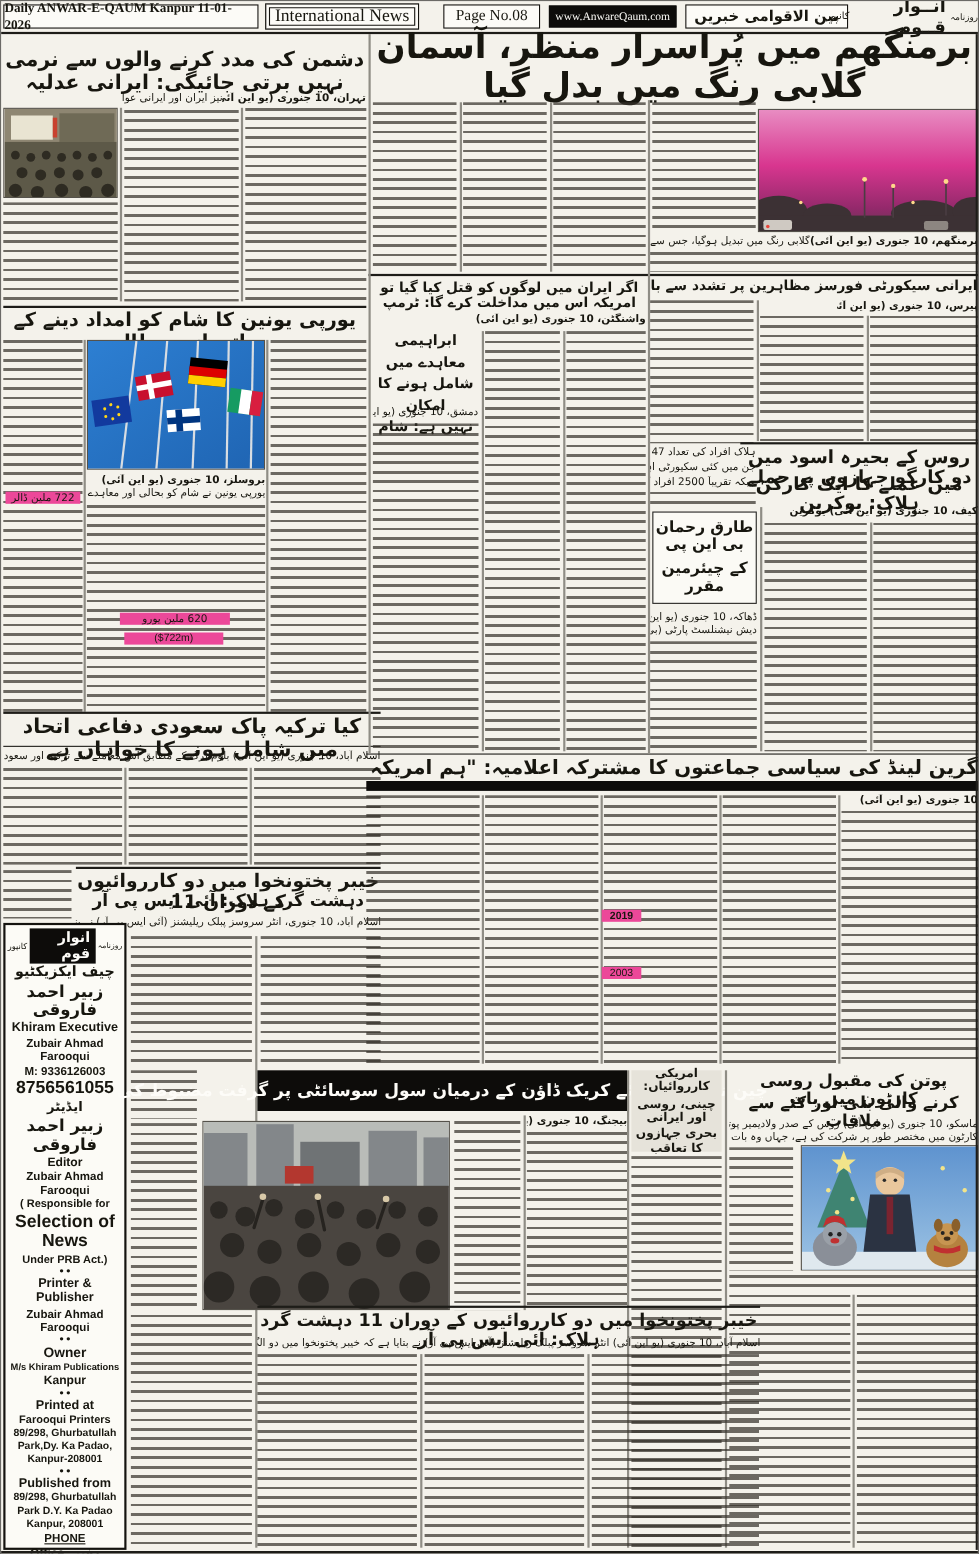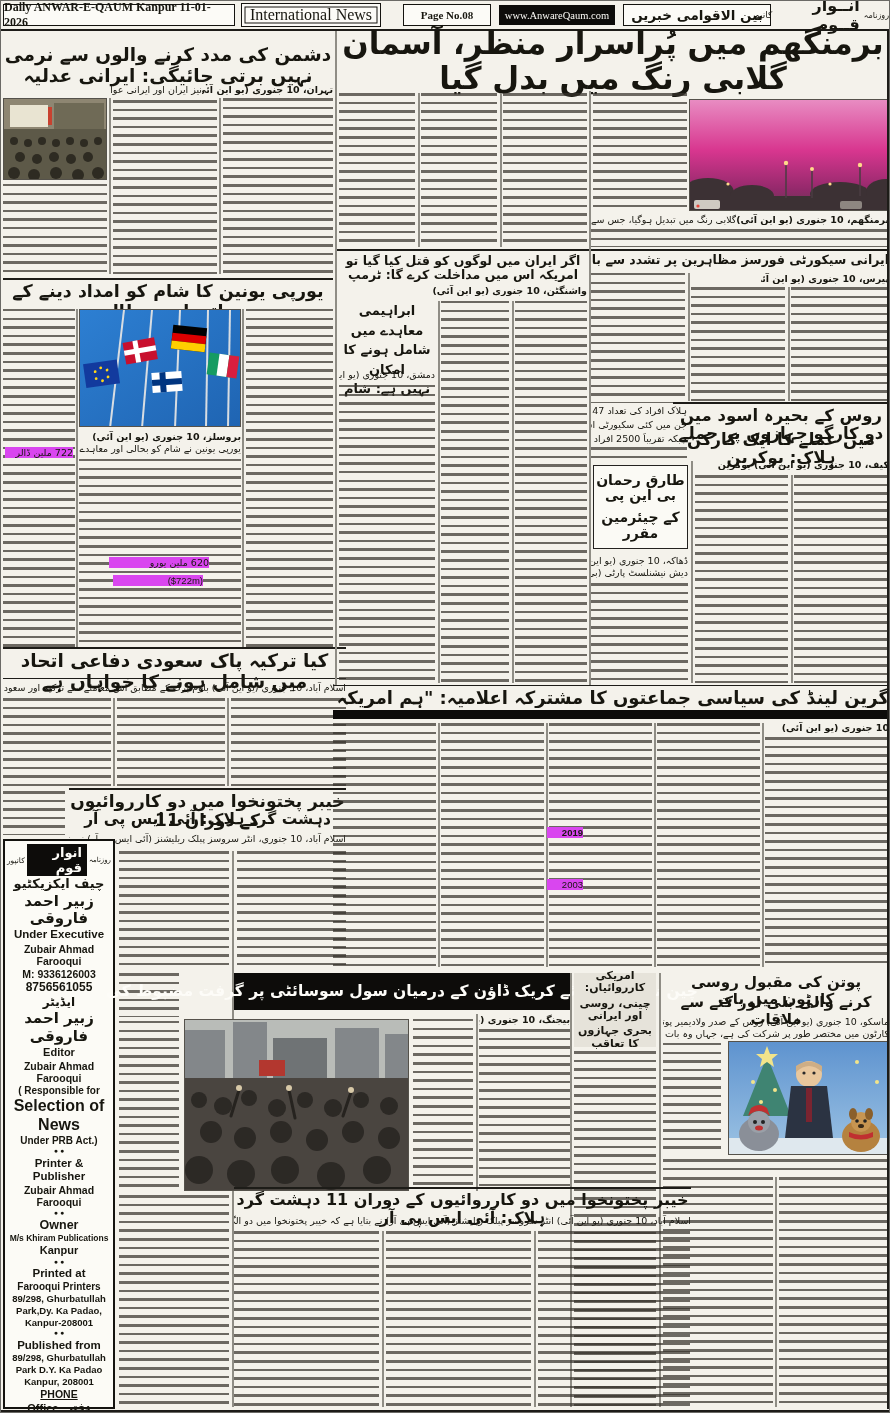--- a/index.html
+++ b/index.html
@@ -8,39 +8,39 @@
         font-family:"DejaVu Sans",sans-serif;color:#17160f;border:1px solid #6b6a66}
   .abs{position:absolute}
   .ur{font-family:"DejaVu Sans",sans-serif;direction:rtl;unicode-bidi:embed}
   .en{font-family:"Liberation Serif",serif}
   .sans{font-family:"Liberation Sans",sans-serif}
   .hl{font-weight:bold;text-align:center;line-height:1.12;letter-spacing:-.3px}
   .stripes{background-image:repeating-linear-gradient(#37332c 0px,#37332c 2.5px,rgba(0,0,0,0) 2.5px,rgba(0,0,0,0) 8.6px);opacity:.72}
   .vr{background:#8f8d85;width:1.5px}
   .hr{background:#1d1c18}
   .dl{font-size:9.5px;line-height:1.2;text-align:right;white-space:nowrap;overflow:hidden}
-  .frag{font-size:9.5px;line-height:1.2;background:#d946ef;text-align:right;overflow:hidden;white-space:nowrap}
+  .frag{font-size:9.5px;line-height:1.2;background:#ec4899;text-align:center;overflow:hidden;white-space:nowrap}
   .hbox{border:1.4px solid #14130f;background:#fcfbf7;display:flex;align-items:center;justify-content:center}
   .sb-t{font-weight:bold;text-align:center;line-height:1.15}
   .photo{overflow:hidden;border:1px solid #55524b}
   .inv{background:#0d0c0a;color:#fdfcf8}
 </style>
 </head>
 <body>
 
 <div id="page">
 
   <div class="abs hbox" style="left:2px;top:3px;width:232px;height:22px">
     <span class="en" style="font-size:12px;font-weight:bold">Daily ANWAR-E-QAUM Kanpur 11-01-2026</span>
   </div>
   <div class="abs hbox" style="left:240px;top:2px;width:140px;height:24px;box-shadow:inset 0 0 0 2.5px #fcfbf7, inset 0 0 0 3.5px #14130f">
     <span class="en" style="font-size:16px">International News</span>
   </div>
   <div class="abs hbox" style="left:402px;top:3px;width:88px;height:22px">
-    <span class="en" style="font-size:11px;font-weight:bold">Page No.08</span>
+    <span class="en" style="font-size:14px;font-weight:normal">Page No.08</span>
   </div>
   <div class="abs hbox inv" style="left:498px;top:4px;width:116px;height:20px;border-color:#0d0c0a">
     <span class="en" style="font-size:10.5px">www.AnwareQaum.com</span>
   </div>
   <div class="abs hbox" style="left:622px;top:3px;width:148px;height:22px">
     <span class="ur" style="font-size:13.5px;font-weight:bold">بین الاقوامی خبریں</span>
   </div>
   <div class="abs ur" style="left:750px;top:2px;width:138px;height:24px;display:flex;align-items:center;justify-content:flex-start;gap:4px">
     <span style="font-size:8px">روزنامہ</span>
     <span style="font-size:16px;font-weight:bold">انــوار قــوم</span>
@@ -177,24 +177,24 @@
   <div class="abs vr" style="left:231px;top:850px;height:556px"></div>
 
   <div class="abs" style="left:2px;top:838px;width:112px;height:570px;border:2px solid #14130f;background:#fcfbf6;display:flex;flex-direction:column;align-items:center;padding:3px 2px;gap:1px">
     <div class="ur" style="display:flex;align-items:center;gap:2px">
       <span style="font-size:7px">روزنامہ</span>
       <span class="inv" style="font-size:13px;font-weight:bold;padding:1px 5px">انوار قوم</span>
       <span style="font-size:7.5px">کانپور</span>
     </div>
     <div class="ur sb-t" style="font-size:13px">چیف ایکزیکٹیو</div>
     <div class="ur sb-t" style="font-size:15px">زبیر احمد فاروقی</div>
-    <div class="sans sb-t" style="font-size:11.5px">Under Executive</div>
+    <div class="sans sb-t" style="font-size:11.5px">Khiram Executive</div>
     <div class="sans sb-t" style="font-size:10.5px">Zubair Ahmad Farooqui</div>
     <div class="sans sb-t" style="font-size:10.5px">M:  9336126003</div>
-    <div class="sans sb-t" style="font-size:12px">8756561055</div>
+    <div class="sans sb-t" style="font-size:16px">8756561055</div>
     <div class="ur sb-t" style="font-size:12px">ایڈیٹر</div>
     <div class="ur sb-t" style="font-size:15px">زبیر احمد فاروقی</div>
     <div class="sans sb-t" style="font-size:11px">Editor</div>
     <div class="sans sb-t" style="font-size:10.5px">Zubair Ahmad Farooqui</div>
     <div class="sans sb-t" style="font-size:10px">( Responsible for</div>
     <div class="sans sb-t" style="font-size:16px">Selection of News</div>
     <div class="sans sb-t" style="font-size:10px">Under PRB Act.)</div>
     <div class="sans sb-t" style="font-size:7px">● ●</div>
     <div class="sans sb-t" style="font-size:11.5px">Printer &amp; Publisher</div>
     <div class="sans sb-t" style="font-size:10.5px">Zubair Ahmad Farooqui</div>

